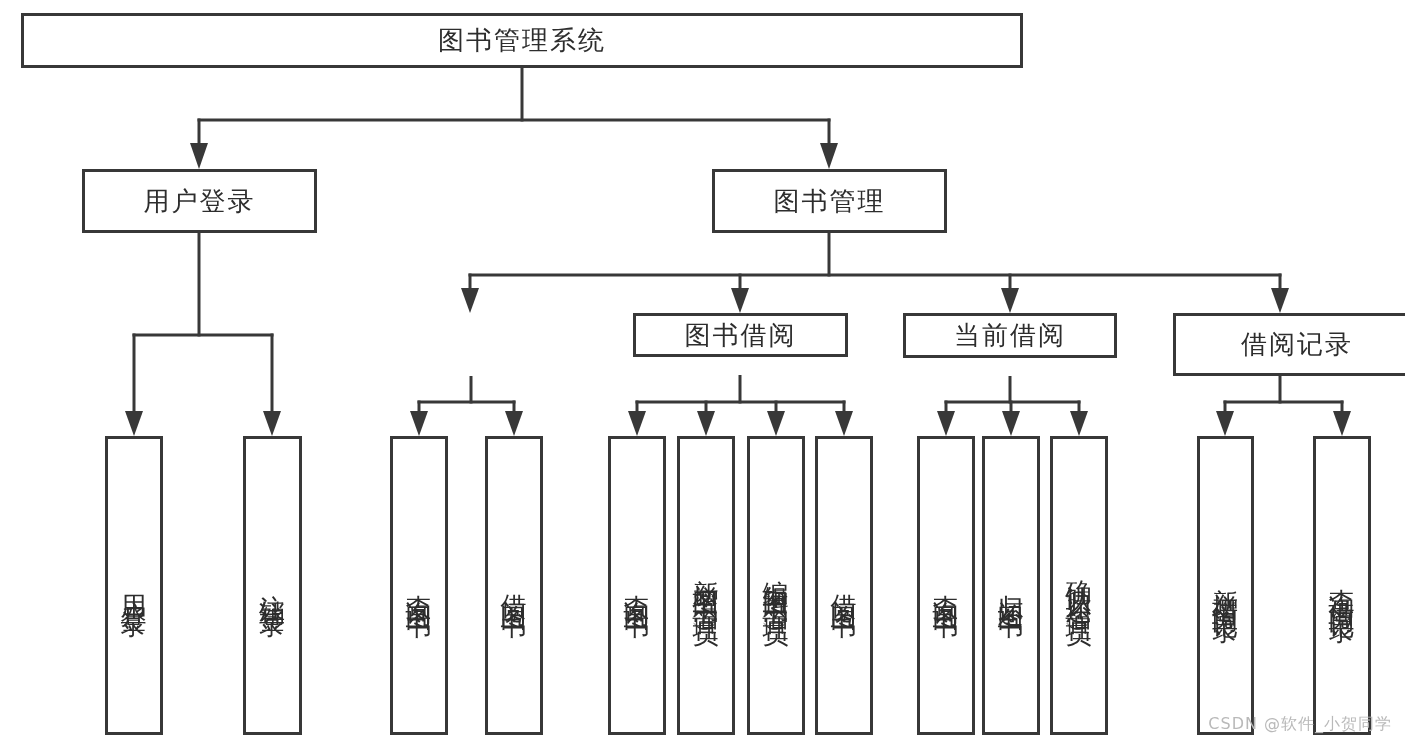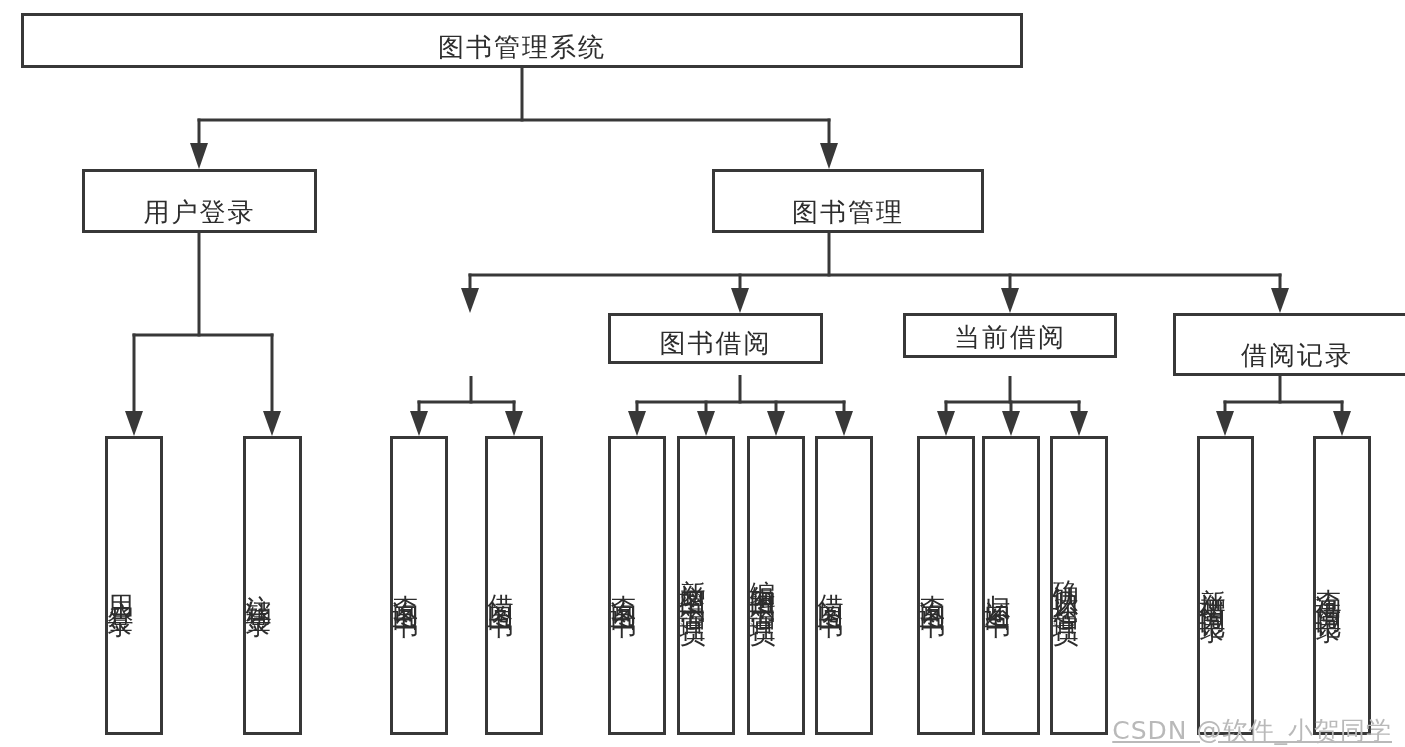--- a/index.html
+++ b/index.html
@@ -4,31 +4,31 @@
 <title>Diagram</title>
 <style>
   html,body{margin:0;padding:0;background:#ffffff;}
   .canvas{
     position:relative;width:1405px;height:747px;background:#ffffff;
     font-family:"DejaVu Sans","Liberation Sans",sans-serif;overflow:hidden;
   }
   .connectors{position:absolute;left:0;top:0;}
   .node{
     position:absolute;box-sizing:border-box;border:3px solid #383838;background:#ffffff;
-    display:flex;align-items:flex-end;justify-content:center;color:#2d2d2d;
+    display:flex;align-items:center;justify-content:center;color:#2d2d2d;
   }
   .h-node{font-size:26px;letter-spacing:2px;white-space:nowrap;}
   .root-node{font-size:26px;}
   .leaf{
     writing-mode:vertical-rl;text-orientation:mixed;
     font-size:26px;letter-spacing:6px;line-height:1;
   }
   .watermark{
     position:absolute;top:714px;right:13px;z-index:5;
-    font-size:25px;color:#b9b9b9;letter-spacing:1px;white-space:nowrap;text-decoration:underline;
+    font-size:16px;color:#b9b9b9;letter-spacing:1px;white-space:nowrap;
   }
 </style>
 </head>
 <body>
 
 <div class="canvas">
 
   <svg class="connectors" width="1405" height="747">
     <g stroke="#383838" stroke-width="3" fill="none">
 
@@ -95,25 +95,25 @@
     </g>
   </svg>
 
   <div class="node h-node root-node" style="left:21px;top:13px;width:1002px;height:55px">
     <span>图书管理系统</span>
   </div>
 
   <div class="node h-node" style="left:82px;top:169px;width:235px;height:64px">
     <span>用户登录</span>
   </div>
-  <div class="node h-node" style="left:712px;top:169px;width:272px;height:64px">
+  <div class="node h-node" style="left:712px;top:169px;width:235px;height:64px">
     <span>图书管理</span>
   </div>
 
-  <div class="node h-node" style="left:608px;top:313px;width:215px;height:51px">
+  <div class="node h-node" style="left:633px;top:313px;width:215px;height:44px">
     <span>图书借阅</span>
   </div>
   <div class="node h-node" style="left:903px;top:313px;width:214px;height:45px">
     <span>当前借阅</span>
   </div>
   <div class="node h-node" style="left:1173px;top:313px;width:248px;height:63px">
     <span>借阅记录</span>
   </div>
 
   <div class="node leaf" style="left:105px;top:436px;width:58px;height:299px">

